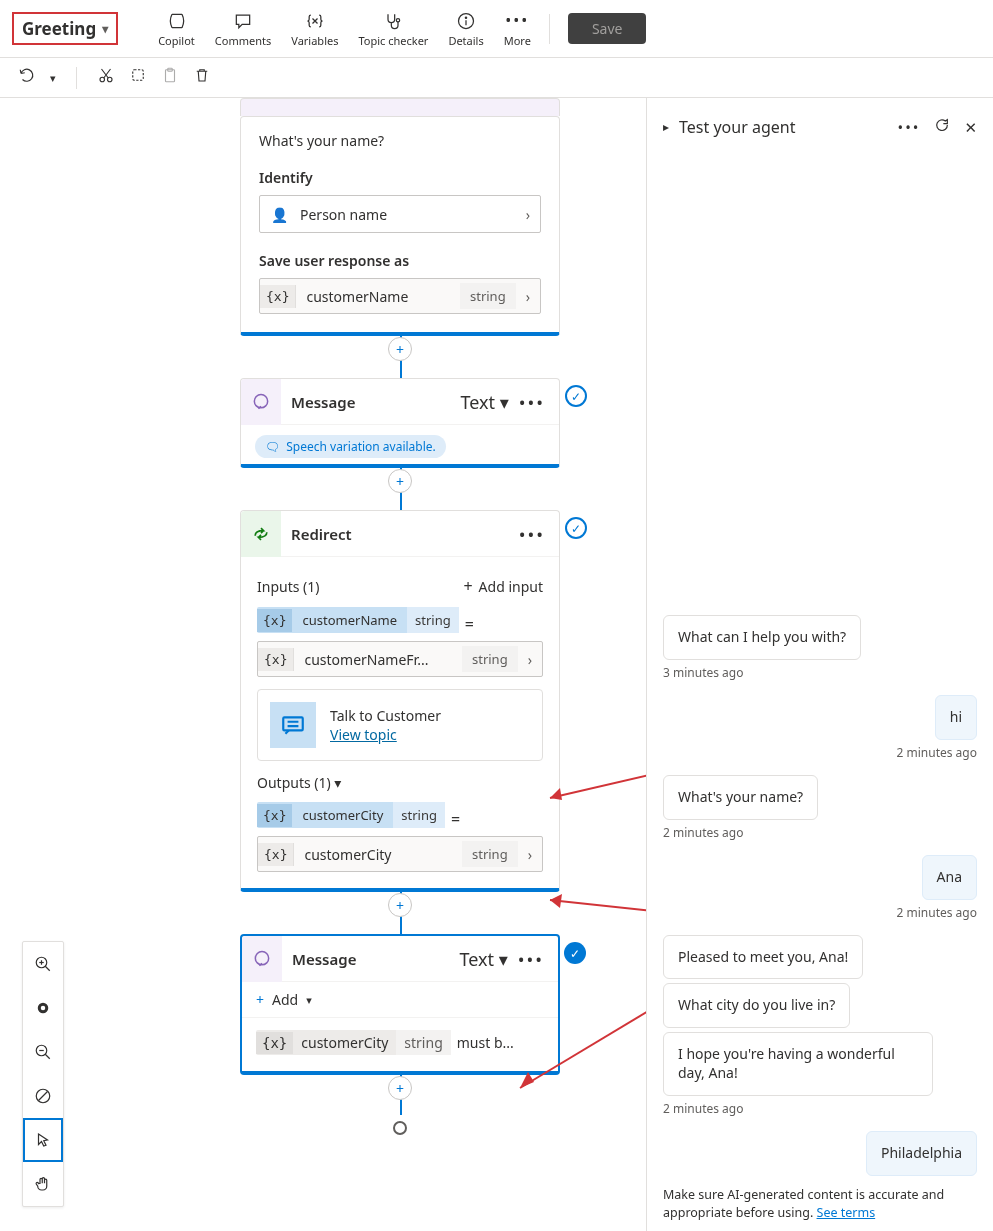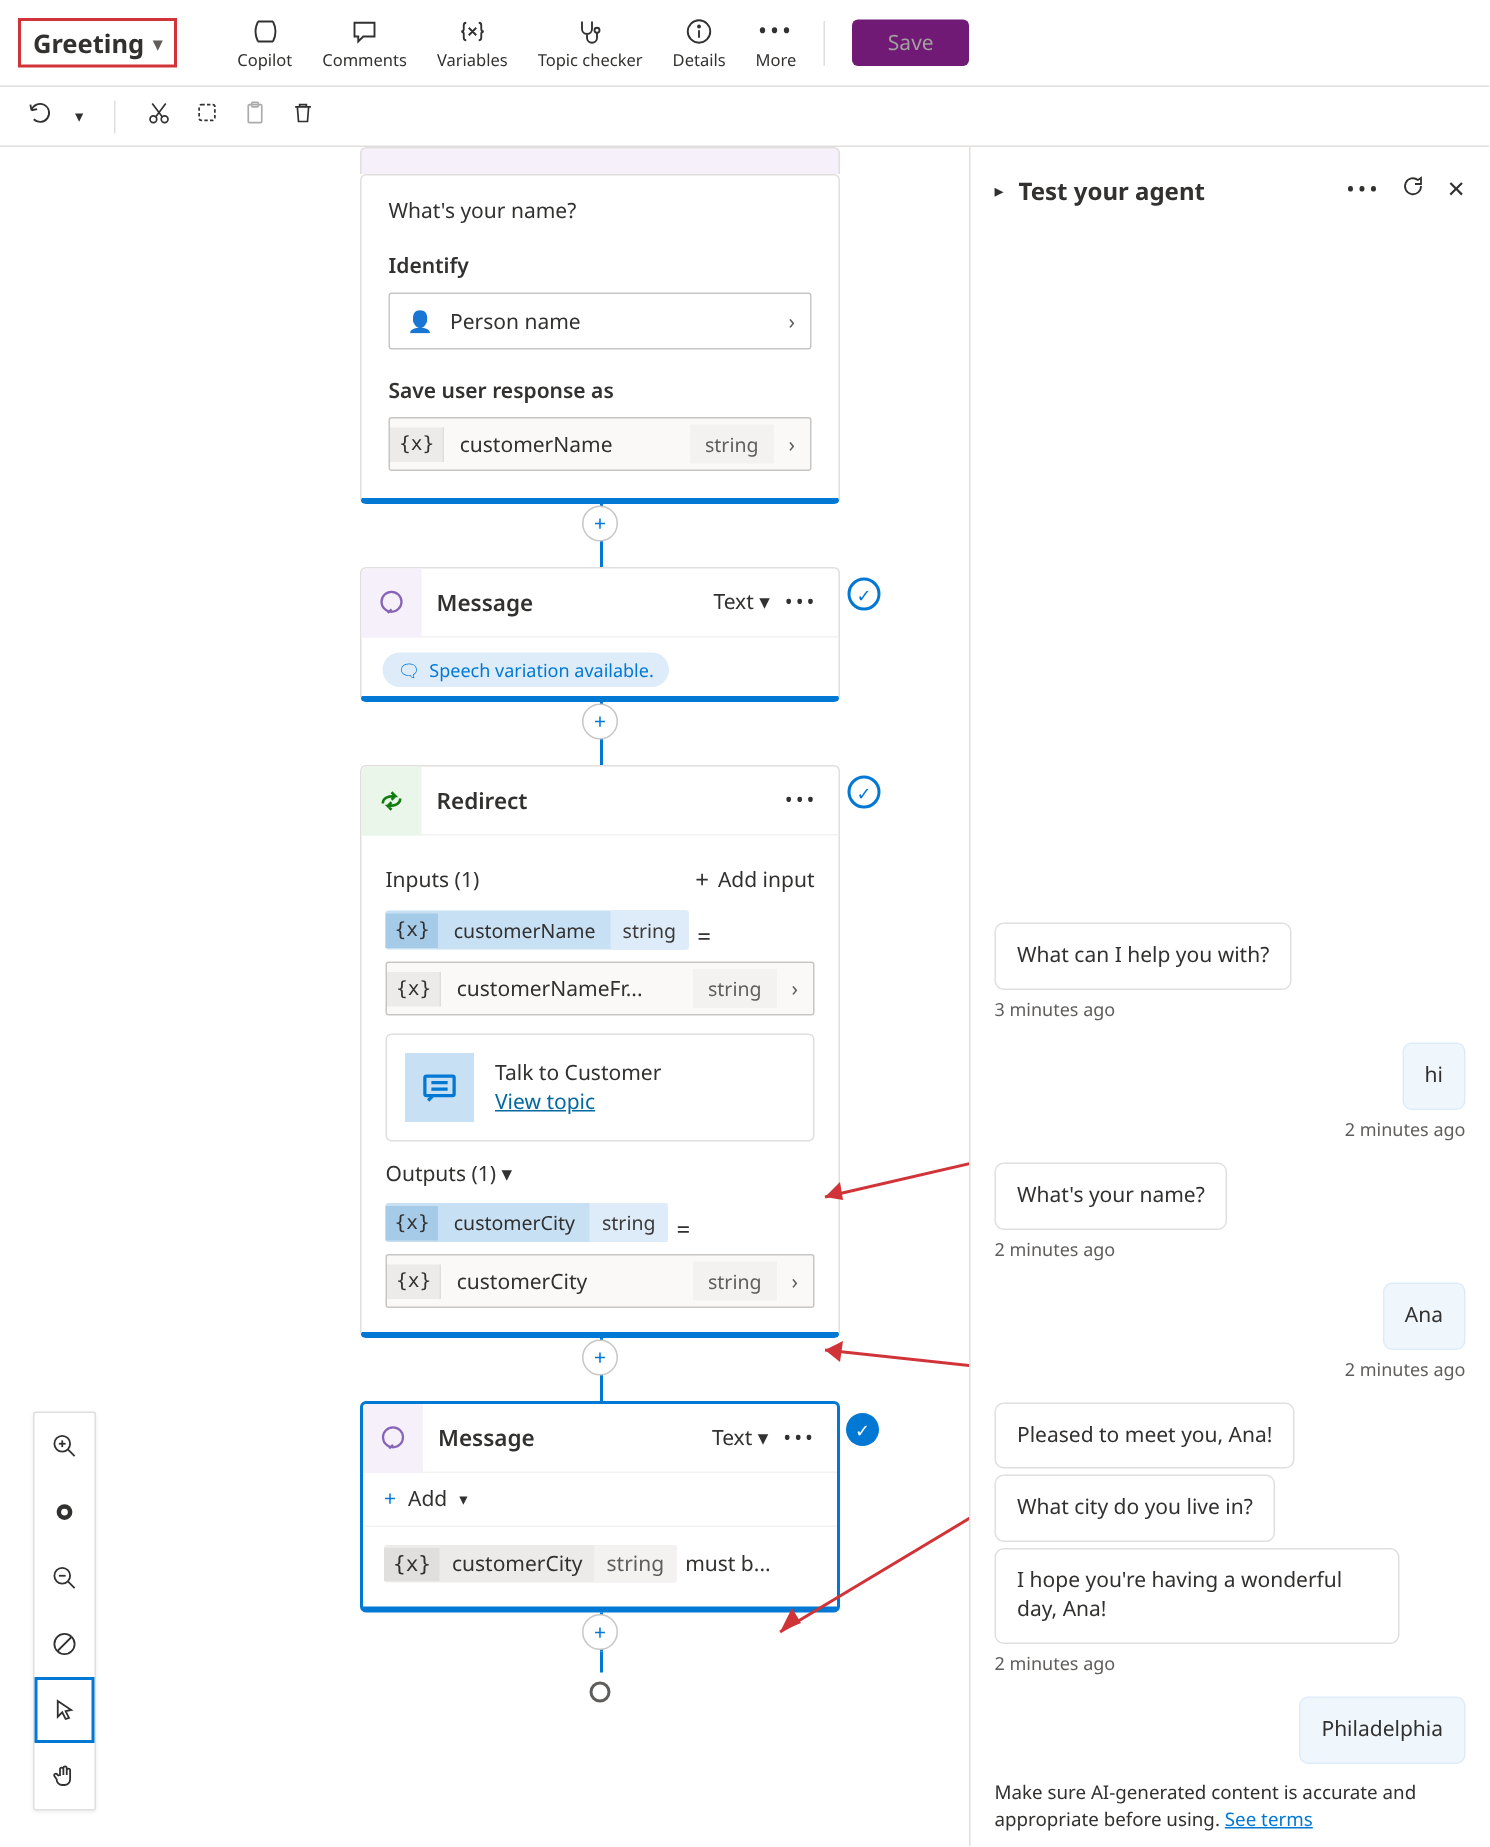--- a/index.html
+++ b/index.html
@@ -6,21 +6,21 @@
 body { width:993px; height:1231px; background:#fff; overflow:hidden; position:relative; color:#323130; }
 
 
 .topbar { height:58px; border-bottom:1px solid #e1dfdd; display:flex; align-items:center; padding:0 12px; }
 .topic-name { display:flex; align-items:center; border:2px solid #d13438; padding:3px 8px; font-weight:700; font-size:17px; margin-right:40px; }
 .topic-name .chev { margin-left:6px; color:#605e5c; font-size:12px; }
 .tb-items { display:flex; gap:20px; align-items:flex-end; }
 .tb-item { display:flex; flex-direction:column; align-items:center; font-size:11px; color:#323130; cursor:pointer; gap:2px; }
 .tb-item svg { width:20px; height:20px; }
 .tb-sep { width:1px; height:30px; background:#e1dfdd; margin:0 18px; }
-.save-btn { background:#701a75; color:#a19f9d; padding:6px 24px; border-radius:4px; font-size:14px; cursor:default; }
+.save-btn { background:#404040; color:#a19f9d; padding:6px 24px; border-radius:4px; font-size:14px; cursor:default; }
 
 
 .secbar { height:40px; border-bottom:1px solid #e1dfdd; display:flex; align-items:center; padding:0 18px; gap:14px; color:#323130; }
 .secbar .ico { cursor:pointer; }
 .secbar .sep { width:1px; height:22px; background:#e1dfdd; margin:0 6px; }
 
 
 .main { display:flex; height:calc(100% - 98px); }
 .canvas { flex:1; position:relative; background:#fff; overflow:hidden; border-right:1px solid #e1dfdd; }
 .testpanel { width:346px; display:flex; flex-direction:column; }
@@ -46,21 +46,21 @@
 .connector { height:26px; position:relative; }
 .connector::before { content:""; position:absolute; left:50%; top:0; width:2px; height:100%; background:#0078d4; }
 .addcircle { position:absolute; left:50%; transform:translate(-50%,-50%); top:50%; width:24px; height:24px; border-radius:50%; background:#fff; border:1px solid #c8c6c4; display:flex; align-items:center; justify-content:center; color:#0078d4; font-size:14px; cursor:pointer; z-index:2; }
 
 .node-msg { border-bottom:4px solid #0078d4; }
 .node-hdr { display:flex; align-items:center; height:46px; padding:0 14px 0 0; gap:10px; border-bottom:1px solid #f3f2f1; }
 .hdr-ico { width:40px; height:46px; display:flex; align-items:center; justify-content:center; border-radius:4px 0 0 0; }
 .hdr-ico.purple { background:#f5f0fa; color:#8764b8; }
 .hdr-ico.green { background:#eaf6ea; color:#107c10; }
 .hdr-title { font-weight:600; font-size:15px; flex:1; }
-.hdr-ctrl { display:flex; align-items:center; gap:10px; font-size:14px; color:#323130; }
+.hdr-ctrl { display:flex; align-items:center; gap:10px; font-size:18px; color:#323130; }
 .check-badge { position:absolute; right:-28px; top:6px; width:22px; height:22px; border:2px solid #0078d4; border-radius:50%; display:flex; align-items:center; justify-content:center; color:#0078d4; font-size:12px; }
 .check-badge.fill { background:#0078d4; color:#fff; border:none; }
 
 .speech-pill { display:inline-flex; align-items:center; gap:6px; background:#deecf9; color:#0078d4; border-radius:12px; padding:3px 10px; font-size:12px; margin:10px 14px 6px; }
 .node-msg .msgbody { padding:4px 16px 16px; font-size:14px; }
 
 .node-redirect { border-bottom:4px solid #0078d4; }
 .redir-body { padding:12px 16px 16px; }
 .redir-row { display:flex; justify-content:space-between; align-items:center; font-size:14px; margin:6px 0 10px; }
 .addinput { display:flex; align-items:center; gap:6px; color:#323130; cursor:pointer; font-size:14px; }
@@ -90,21 +90,21 @@
 .arrow polygon { fill:#d13438; }
 
 
 .zoombar { position:absolute; left:22px; bottom:24px; background:#fff; border:1px solid #e1dfdd; border-radius:2px; display:flex; flex-direction:column; box-shadow:0 1px 3px rgba(0,0,0,0.08); }
 .zoombar .zb { width:40px; height:44px; display:flex; align-items:center; justify-content:center; cursor:pointer; color:#323130; }
 .zoombar .zb.sel { outline:2px solid #0078d4; outline-offset:-2px; }
 
 
 .tp-hdr { height:58px; display:flex; align-items:center; padding:0 16px; gap:10px; border-bottom:1px solid transparent; }
 .tp-hdr .car { font-size:12px; }
-.tp-hdr .ttl { font-weight:700; font-size:16px; flex:1; }
+.tp-hdr .ttl { font-weight:400; font-size:16px; flex:1; }
 .tp-hdr .hicons { display:flex; gap:14px; font-size:15px; color:#323130; }
 .chat { flex:1; overflow:auto; padding:10px 16px 4px; display:flex; flex-direction:column; }
 .spacer { flex:1; min-height:380px; }
 .bubble { max-width:270px; padding:12px 14px; border-radius:6px; font-size:14px; margin-bottom:4px; border:1px solid #e1dfdd; line-height:1.35; }
 .bot { background:#fff; align-self:flex-start; }
 .user { background:#eff6fc; align-self:flex-end; border-color:#deecf9; }
 .ts { font-size:12px; color:#605e5c; margin-bottom:14px; }
 .ts.l { align-self:flex-start; }
 .ts.r { align-self:flex-end; }
 .inputbox { margin:6px 16px 8px; border:1px solid #c8c6c4; border-radius:4px; padding:10px 12px 6px; }

